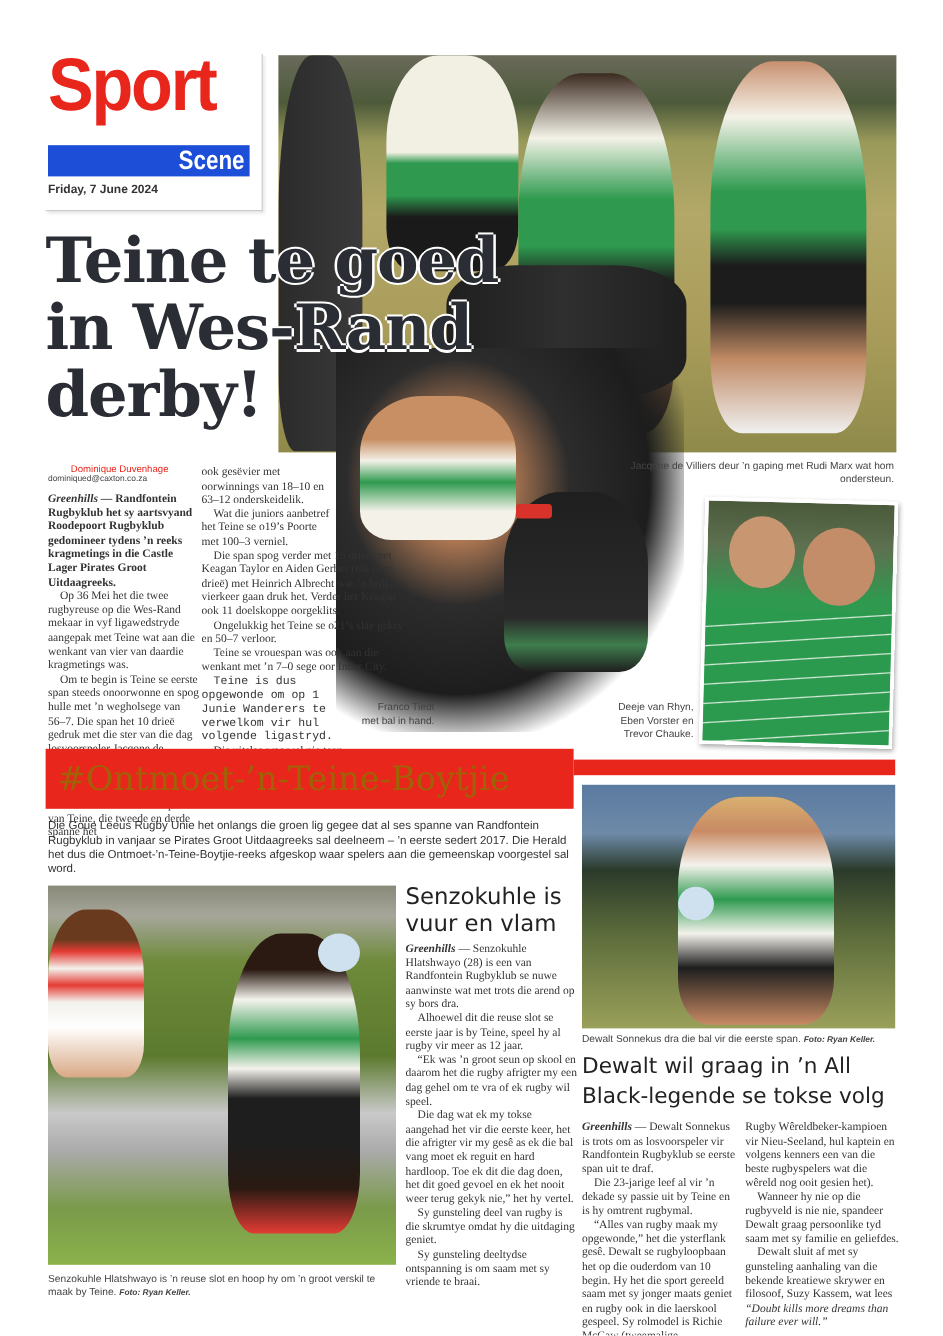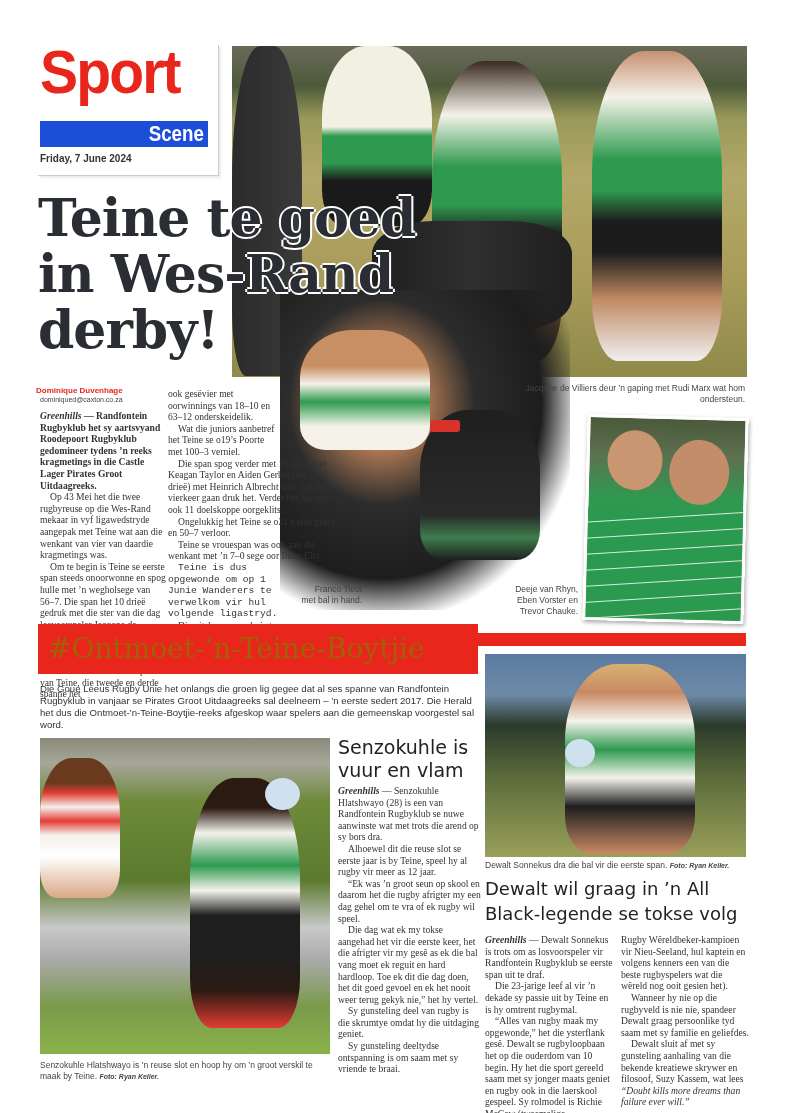--- a/index.html
+++ b/index.html
@@ -8,21 +8,21 @@
   .mast { left:38px; top:45px; width:180px; height:130px; border-right:1px solid #ccc; border-bottom:1px solid #ccc; box-shadow:2px 2px 2px rgba(0,0,0,0.08); }
   .mast-sport { position:absolute; left:2px; top:-4px; font-family:"Liberation Sans", sans-serif; font-weight:bold; font-size:62px; color:#e8261c; letter-spacing:-2px; transform:scaleX(0.92); transform-origin:left; line-height:1; }
   .mast-bar { position:absolute; left:2px; top:76px; width:168px; height:26px; background:#1d4ed8; }
   .mast-scene { position:absolute; right:4px; top:0px; color:#fff; font-weight:bold; font-size:22px; line-height:26px; transform:scaleX(0.85); transform-origin:right; }
   .mast-date { position:absolute; left:2px; top:108px; font-size:10px; font-weight:bold; color:#333; }
   .photo { background:#7a8a4a; overflow:hidden; }
   .photo-main { left:232px; top:46px; width:515px; height:331px;
     background: linear-gradient(180deg,#6a6a5a 0%,#4d5a3a 12%,#9a9a5a 22%,#b4a868 40%,#a99c5a 70%,#8f8a4a 100%); }
   .figure { position:absolute; border-radius:40% 40% 20% 20%; }
   .headline { left:38px; top:190px; width:420px; font-family:"DejaVu Serif", serif; font-weight:bold; font-size:52px; line-height:56px; color:#2a2d33; letter-spacing:-1px; text-shadow: 2px 0 #fff,-2px 0 #fff,0 2px #fff,0 -2px #fff; z-index:3; }
-  .byline { left:24px; top:386px; font-size:8px; font-weight:bold; color:#e8261c;padding-left:12px; }
+  .byline { left:47px; top:386px; font-size:8px; font-weight:normal; color:#e8261c;padding-left:12px; }
   .byline-email { left:40px; top:396px; font-size:7px; color:#444; }
   .body { font-family:"Liberation Serif", serif; font-size:9.6px; line-height:11.6px; color:#333; }
   .body p { margin:0; text-indent:10px; }
   .body p.first { text-indent:0; }
   .lead { font-weight:bold; }
   .caption { font-size:8.5px; line-height:11px; color:#444; }
   .photo-tackle { left:280px; top:290px; width:290px; height:320px; background:radial-gradient(ellipse at 35% 35%, #c88d62 0%, #b77d55 15%, #2c2c2c 35%, #1d1d1d 60%, transparent 75%); }
   .photo-inset { left:585px; top:416px; width:155px; height:200px; border:3px solid #fff; box-shadow:1px 2px 4px rgba(0,0,0,0.35); transform:rotate(1.5deg);
     background:linear-gradient(180deg,#4a5a3a 0%,#5d7050 18%,#2f9a4f 40%,#2c9a4e 100%); }
   .band-red { left:38px; top:624px; width:440px; height:50px; background:#e8261c; }
@@ -58,21 +58,21 @@
   <div>Teine te goed</div>
   <div>in Wes-Rand</div>
   <div>derby!</div>
 </div>
 
 <div class="abs byline">Dominique Duvenhage</div>
 <div class="abs byline-email">dominiqued@caxton.co.za</div>
 
 <div class="abs body" style="left:40px;top:410px;width:126px;">
   <p class="first lead"><i>Greenhills</i><span> — Randfontein Rugbyklub het sy aartsvyand Roodepoort Rugbyklub gedomineer tydens ’n reeks kragmetings in die Castle Lager Pirates Groot Uitdaagreeks.</span></p>
-  <p>Op 43 Mei het die twee rugbyreuse op die Wes-Rand mekaar in vyf ligawedstryde aangepak met Teine wat aan die wenkant van vier van daardie kragmetings was.</p>
+  <p>Op 36 Mei het die twee rugbyreuse op die Wes-Rand mekaar in vyf ligawedstryde aangepak met Teine wat aan die wenkant van vier van daardie kragmetings was.</p>
   <p>Om te begin is Teine se eerste span steeds onoorwonne en spog hulle met ’n wegholsege van 56–7. Die span het 10 drieë gedruk met die ster van die dag losvoorspeler Jacqone de Villiers wat drie keer agter die opponent se doellyn kon kuier het.</p>
   <p>Die twee ander senior spanne van Teine, die tweede en derde spanne het</p>
 </div>
 
 <div class="abs photo-tackle">
   <div class="figure" style="left:20px;top:40px;width:130px;height:120px;background:linear-gradient(180deg,#c98f64 0%,#c98f64 30%,#f3f1e8 45%,#2f9a4f 60%,#f3f1e8 80%);"></div>
   <div class="figure" style="left:140px;top:120px;width:120px;height:150px;background:linear-gradient(180deg,#1f1f1f,#2a2a2a 70%,#3e7d4c 85%,#1f1f1f);"></div>
   <div class="figure" style="left:150px;top:130px;width:30px;height:12px;background:#d8322a;border-radius:3px;"></div>
 </div>
 

